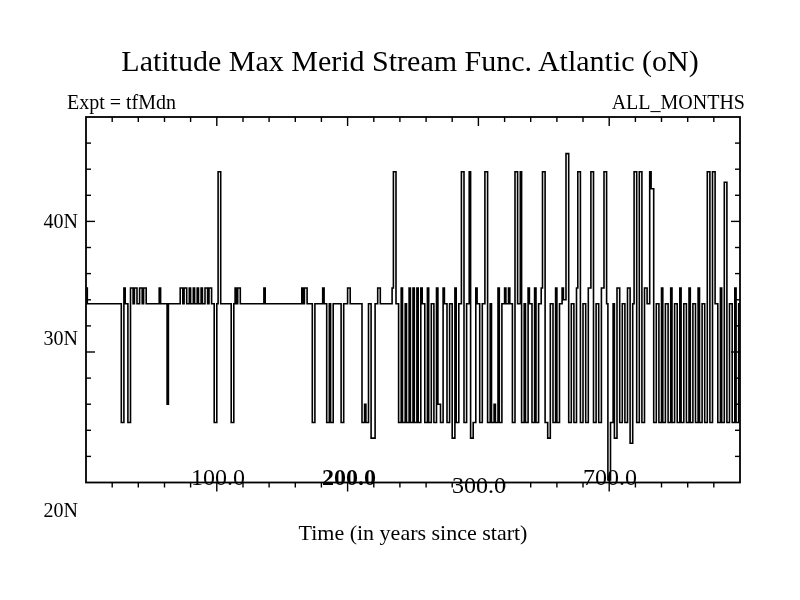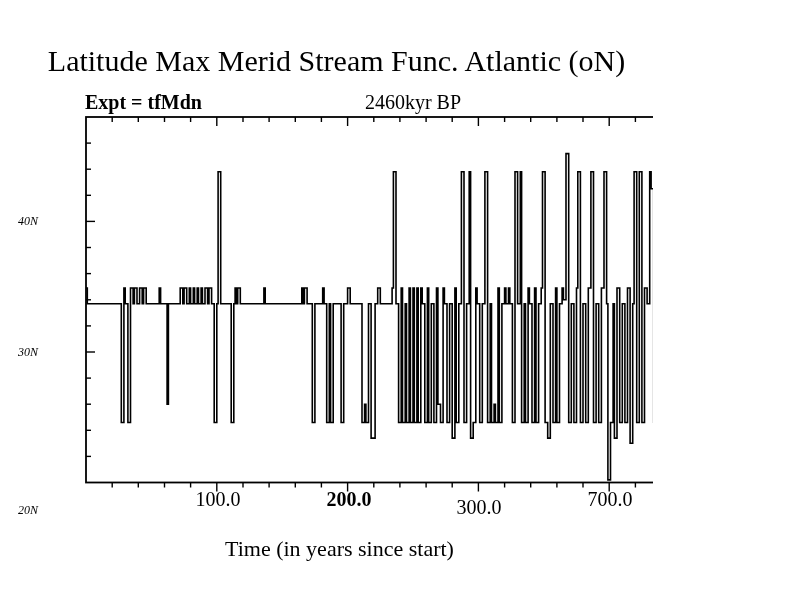--- a/index.html
+++ b/index.html
@@ -1,44 +1,44 @@
 <!DOCTYPE html>
 <html><head>
 <meta charset="utf-8">
 <style>
   html,body{margin:0;padding:0;background:#ffffff;}
-  .canvas{position:relative;width:639px;height:600px;background:#ffffff;overflow:hidden;
-          font-family:"Liberation Serif","DejaVu Serif",serif;color:#000000;padding-left:14px;}
+  .canvas{position:relative;width:800px;height:600px;background:#ffffff;overflow:hidden;
+          font-family:"Liberation Serif","DejaVu Serif",serif;color:#000000;}
   .abs{position:absolute;}
   .title{top:44px;left:20px;right:0;text-align:center;font-size:30px;line-height:34px;white-space:nowrap;}
   .sub{font-size:20px;line-height:22px;top:91px;white-space:nowrap;}
-  .sub-left{left:85px;font-weight:bold;}
+  .sub-left{left:67px;}
   .sub-center{left:313px;width:200px;text-align:center;}
   .sub-right{right:55px;}
-  .ylab{font-size:12px;line-height:22px;left:18px;width:60px;font-style:italic;}
+  .ylab{font-size:20px;line-height:22px;left:18px;width:60px;text-align:right;}
   .ylab-40{top:210px;}
-  .ylab-30{top:341px;}
+  .ylab-30{top:327px;}
   .ylab-20{top:499px;}
-  .xlab{font-size:20px;line-height:22px;top:488px;width:80px;text-align:center;}
+  .xlab{font-size:24px;line-height:22px;top:466px;width:80px;text-align:center;}
   .xlab-100{left:178px;}
   .xlab-200{left:309px;font-weight:bold;}
   .xlab-300{left:439px;margin-top:8px;}
   .xlab-400{left:570px;}
-  .xtitle{top:521px;left:26px;right:0;text-align:center;font-size:22px;line-height:24px;margin-top:16px;}
+  .xtitle{top:521px;left:26px;right:0;text-align:center;font-size:22px;line-height:24px;}
   svg{position:absolute;top:0;left:0;}
 </style>
 </head>
 <body>
 
 <div class="canvas">
 
   <div class="abs title">Latitude Max Merid Stream Func. Atlantic (oN)</div>
 
   <div class="abs sub sub-left">Expt = tfMdn</div>
-  <div class="abs sub sub-center">2460kyr BP</div>
+  <div class="abs sub sub-right">ALL_MONTHS</div>
 
   <div class="abs ylab ylab-40">40N</div>
   <div class="abs ylab ylab-30">30N</div>
   <div class="abs ylab ylab-20">20N</div>
 
   <svg id="plot-svg" width="800" height="600" viewBox="0 0 800 600">
       <rect x="86" y="117" width="654" height="365.5" fill="none" stroke="#000" stroke-width="1.8"></rect>
       <line x1="112.2" y1="482.5" x2="112.2" y2="487.5" stroke="#000" stroke-width="1.4"></line>
       <line x1="112.2" y1="117.0" x2="112.2" y2="122.0" stroke="#000" stroke-width="1.4"></line>
       <line x1="138.3" y1="482.5" x2="138.3" y2="487.5" stroke="#000" stroke-width="1.4"></line>

